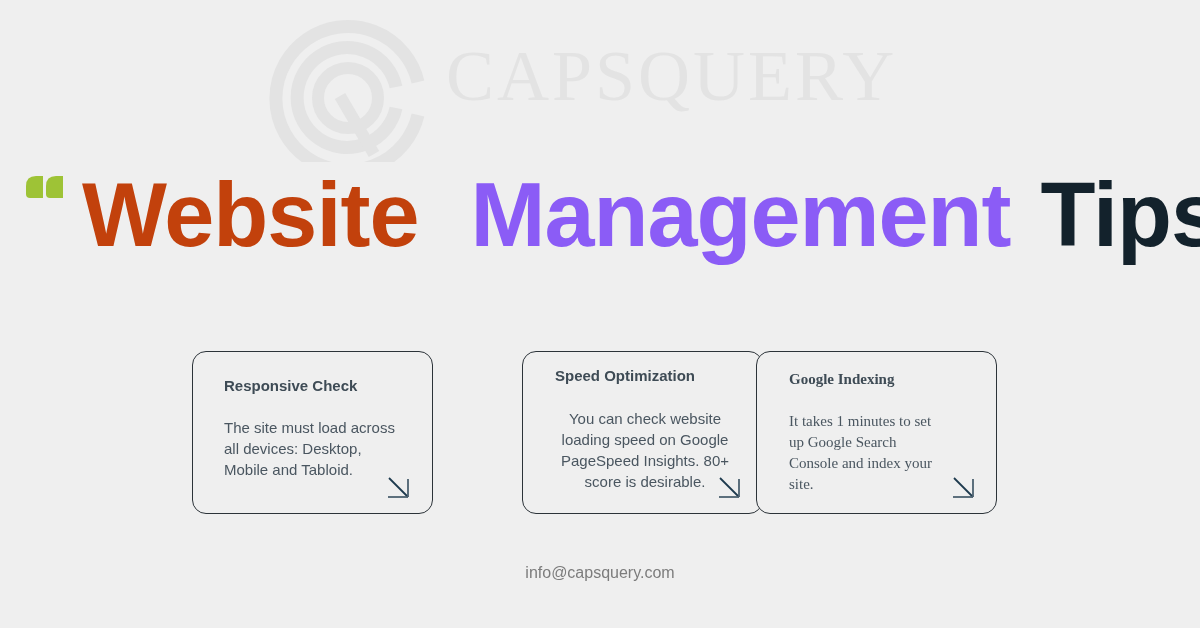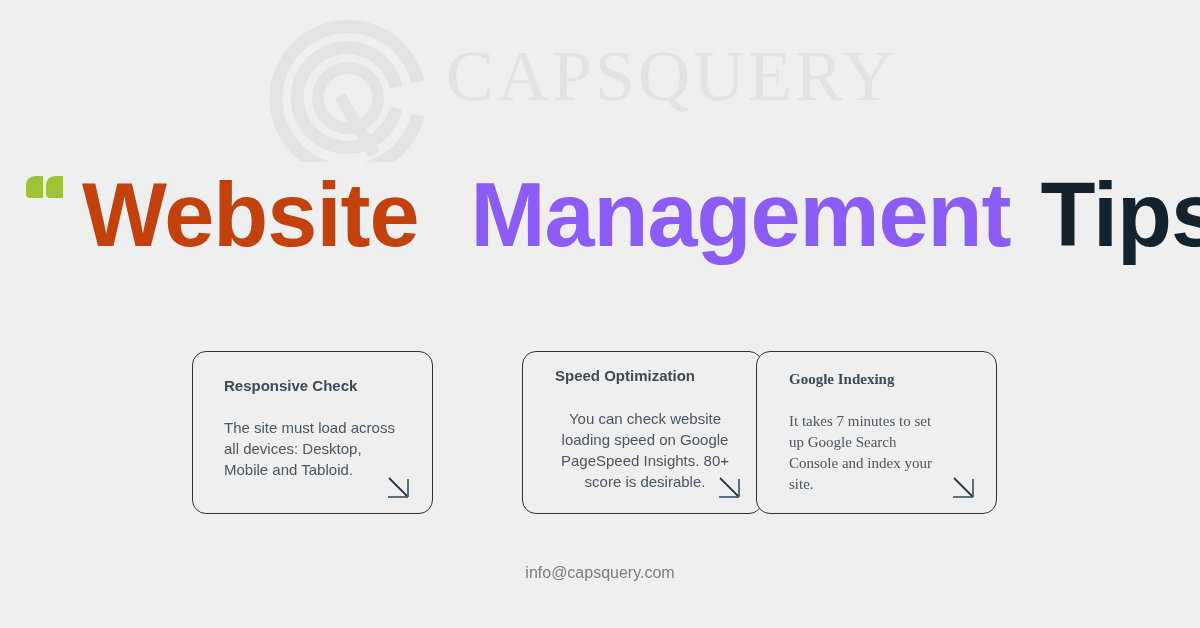--- a/index.html
+++ b/index.html
@@ -134,21 +134,21 @@
   <div class="card-body" style="left:32px; top:56px; width:180px;text-align:center;">You can check website loading speed on Google PageSpeed Insights. 80+ score is desirable.</div>
   <svg class="arrow" style="left:196px; top:125px;" viewBox="0 0 22 22">
     <line x1="1" y1="1" x2="20" y2="20" stroke="#1d3a4e" stroke-width="1.8"></line>
     <line x1="20" y1="2" x2="20" y2="20" stroke="#4c6170" stroke-width="1.8"></line>
     <line x1="0" y1="20" x2="20" y2="20" stroke="#4c6170" stroke-width="1.8"></line>
   </svg>
 </div>
 
 <div class="card" style="left:756px;font-family:Liberation Serif, serif;">
   <div class="card-title" style="left:32px; top:19px;">Google Indexing</div>
-  <div class="card-body" style="left:32px; top:59px; width:150px;">It takes 7 minutes to set up Google Search Console and index your site.</div>
+  <div class="card-body" style="left:32px; top:59px; width:150px;">It takes 1 minutes to set up Google Search Console and index your site.</div>
   <svg class="arrow" style="left:196px; top:125px;" viewBox="0 0 22 22">
     <line x1="1" y1="1" x2="20" y2="20" stroke="#1d3a4e" stroke-width="1.8"></line>
     <line x1="20" y1="2" x2="20" y2="20" stroke="#4c6170" stroke-width="1.8"></line>
     <line x1="0" y1="20" x2="20" y2="20" stroke="#4c6170" stroke-width="1.8"></line>
   </svg>
 </div>
 
 <div class="footer-email">info@capsquery.com</div>
 
 </body></html>

